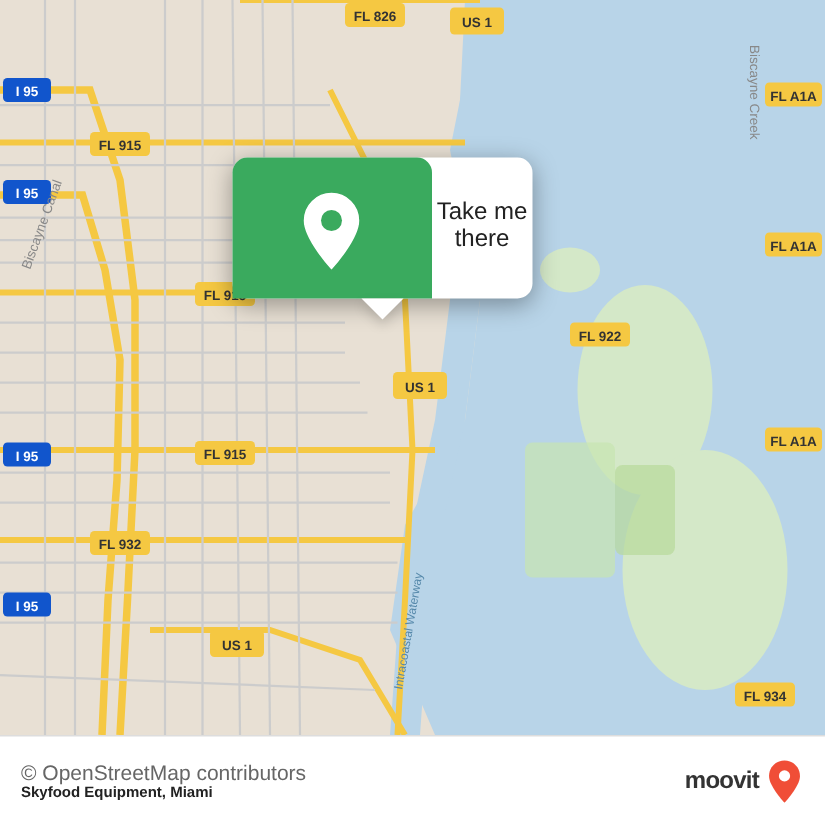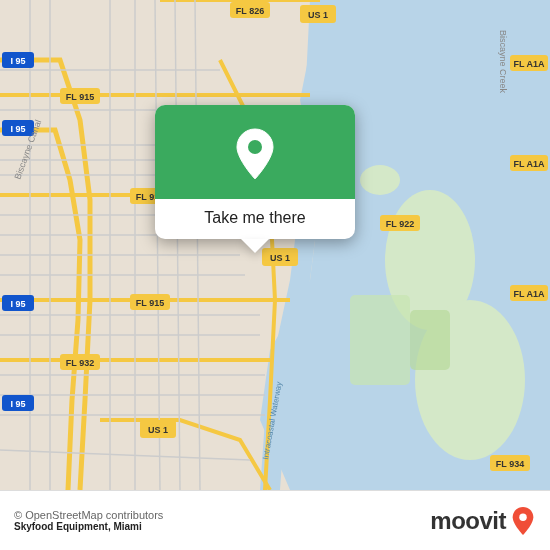--- a/index.html
+++ b/index.html
@@ -31,21 +31,20 @@
     
     .popup-card {
       position: absolute;
       top: 105px;
       left: 155px;
       width: 200px;
       background: white;
       border-radius: 10px;
       box-shadow: 0 4px 16px rgba(0,0,0,0.35);
       display: flex;
-      flex-direction: column;
       align-items: center;
       overflow: visible;
       z-index: 10;
     }
 
     .popup-green-top {
       width: 100%;
       background: #3aaa5e;
       border-radius: 10px 10px 0 0;
       display: flex;
@@ -96,38 +95,38 @@
       justify-content: space-between;
     }
 
     .bottom-left {
       display: flex;
       flex-direction: column;
       justify-content: center;
     }
 
     .osm-credit {
-      font-size: 11px;
+      font-size: 14px;
       color: #666;
     }
 
     .location-name {
       font-size: 10px;
       font-weight: 600;
       color: #222;
     }
 
     .moovit-logo {
       display: flex;
       align-items: center;
       gap: 4px;
     }
 
     .moovit-text {
-      font-size: 24px;
+      font-size: 16px;
       font-weight: 700;
       color: #333;
       letter-spacing: -0.5px;
       margin-left: 36px;
     }
 
     .moovit-pin {
       width: 26px;
       height: 30px;
     }

